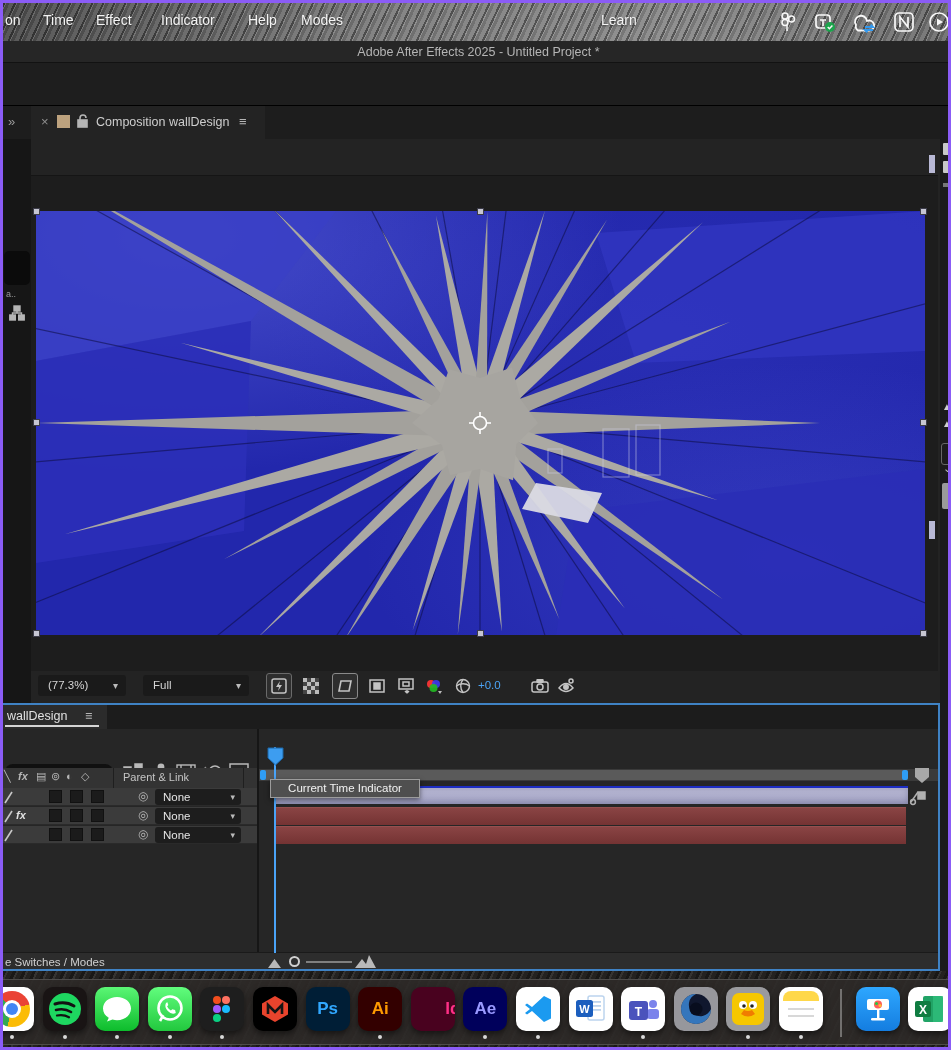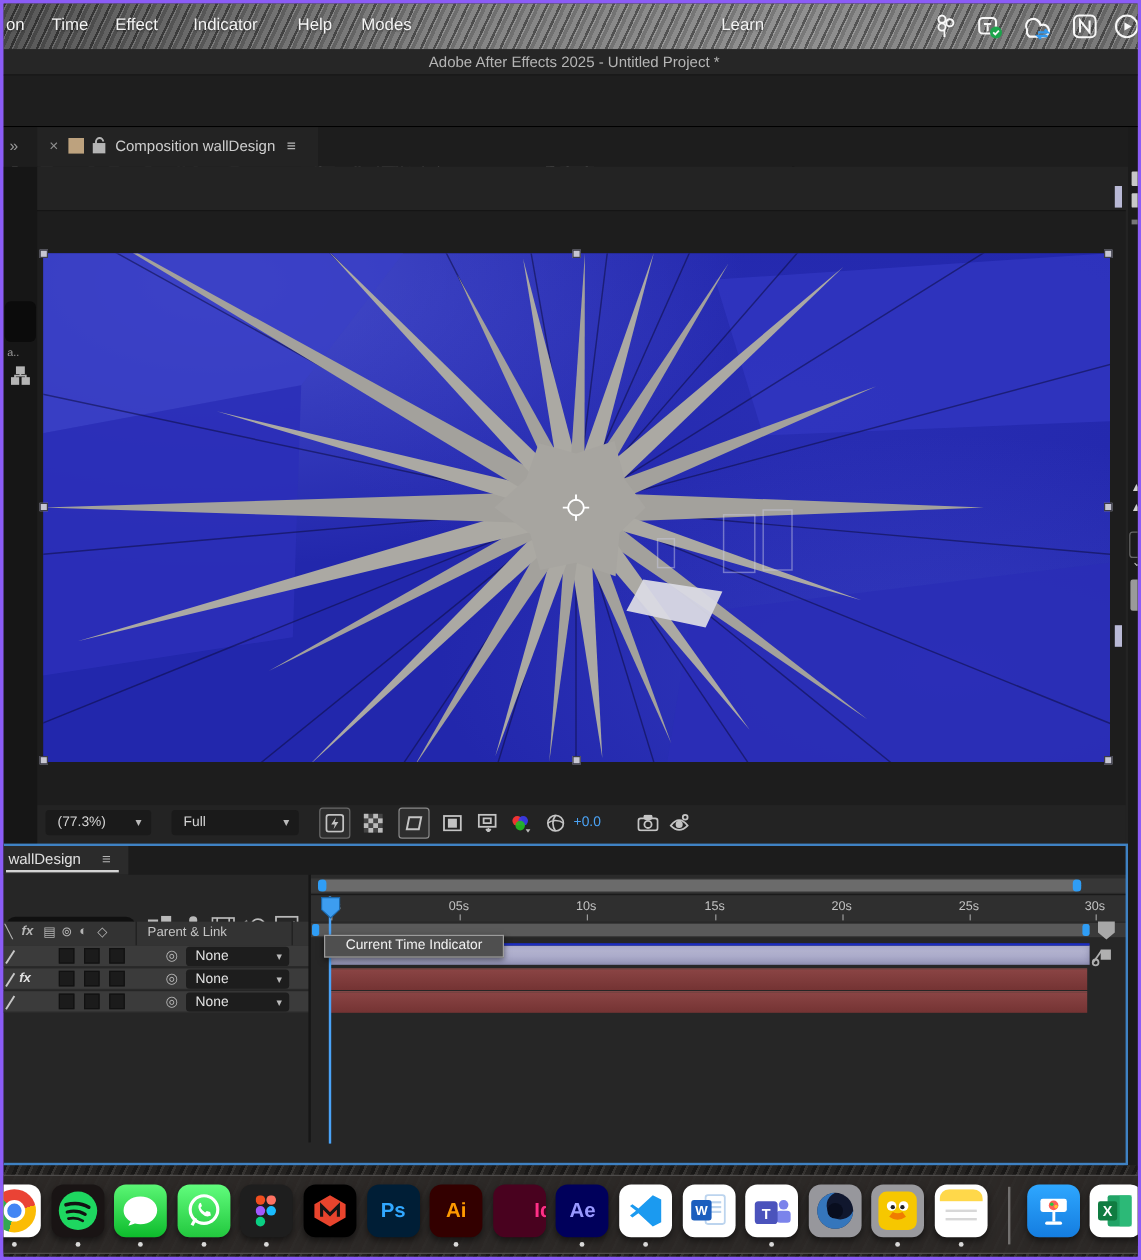--- a/index.html
+++ b/index.html
@@ -430,42 +430,20 @@
           </svg>
       </span>
       <span class="tli" style="left:224px">
         <svg width="20" height="18" viewBox="0 0 20 18" fill="none" stroke="currentColor" stroke-width="1.5">
             <rect x="1" y="1" width="18" height="16"></rect>
             <path d="M4 13 q4-9 8-4 t4-4"></path>
           </svg>
       </span>
     </div>
 
-    <div class="rulerzone">
-      <div style="position:absolute;left:0;top:3px;width:680px;height:12px;background:#373737"></div>
-      <div style="position:absolute;left:6px;top:4px;width:636px;height:10px;background:#6b6b6b;border-radius:5px"></div>
-      <div style="position:absolute;left:6px;top:4px;width:7px;height:10px;background:#2f9df5;border-radius:3px"></div>
-      <div style="position:absolute;left:635px;top:4px;width:7px;height:10px;background:#2f9df5;border-radius:3px"></div>
-      <div style="position:absolute;left:0;top:16px;width:680px;height:23px;background:#2f2f2f;border-top:1px solid #1a1a1a">
-          <span class="tick-label" style="left: 8px;">00s</span>
-          <i class="tick-mark" style="left: 17px;"></i>
-          <span class="tick-label" style="left: 115px;">05s</span>
-          <i class="tick-mark" style="left: 124px;"></i>
-          <span class="tick-label" style="left: 221px;">10s</span>
-          <i class="tick-mark" style="left: 230px;"></i>
-          <span class="tick-label" style="left: 328px;">15s</span>
-          <i class="tick-mark" style="left: 337px;"></i>
-          <span class="tick-label" style="left: 434px;">20s</span>
-          <i class="tick-mark" style="left: 443px;"></i>
-          <span class="tick-label" style="left: 540px;">25s</span>
-          <i class="tick-mark" style="left: 549px;"></i>
-          <span class="tick-label" style="left: 645px;">30s</span>
-          <i class="tick-mark" style="left: 654px;"></i>
-        </div>
-    </div>
 
     <div class="hdr">
       <span class="hico" style="left:1px">╲</span>
       <span class="hico" style="left:15px;font-style:italic;font-weight:bold">fx</span>
       <span class="hico" style="left:33px">▤</span>
       <span class="hico" style="left:48px">⊚</span>
       <span class="hico" style="left:63px">◐</span>
       <span class="hico" style="left:78px">◇</span>
       <span style="position:absolute;left:110px;top:0;width:1px;height:20px;background:#1f1f1f"></span>
       <span style="position:absolute;left:120px;top:3px;font-size:11px;color:#c5c5c5">Parent &amp; Link</span>
@@ -529,20 +507,31 @@
 
     <div style="position:absolute;left:254px;top:25px;width:2px;height:223px;background:#161616"></div>
 
     <div class="playline"></div>
     <svg width="17" height="19" viewBox="0 0 17 19" style="position:absolute;left:264px;top:43px;z-index:9">
         <path d="M1 1 h15 v10 L8.5 18 L1 11Z" fill="#3d9df0" stroke="#1b66a8"></path>
       </svg>
 
     <div class="tooltip">Current Time Indicator</div>
 
+    <div class="botbar">
+      <span style="position:absolute;left:2px;top:3px">e Switches / Modes</span>
+      <svg width="13" height="9" viewBox="0 0 13 9" style="position:absolute;left:265px;top:6px">
+          <path d="M0 9 L6.5 0 L13 9Z" fill="#b9b9b9"></path>
+        </svg>
+      <span style="position:absolute;left:286px;top:3px;width:11px;height:11px;border:2px solid #d0d0d0;border-radius:50%"></span>
+      <span style="position:absolute;left:303px;top:8px;width:46px;height:2px;background:#808080"></span>
+      <svg width="21" height="13" viewBox="0 0 21 13" style="position:absolute;left:352px;top:2px">
+          <path d="M0 13 L7 4 L11 9 L14 0 L21 13Z" fill="#b9b9b9"></path>
+        </svg>
+    </div>
 
     <div class="tl-border" style="left:0;top:-1px;width:937px;height:2px"></div>
     <div class="tl-border" style="left:0;top:265px;width:937px;height:2px"></div>
     <div class="tl-border" style="left:935px;top:0;width:2px;height:266px"></div>
   </div>
 
   <div class="rstrip">
     <span style="position:absolute;left:3px;top:37px;width:9px;height:12px;background:#e6e6e6;opacity:.85;border-radius:1px"></span>
     <span style="position:absolute;left:3px;top:55px;width:9px;height:12px;background:#e6e6e6;opacity:.85;border-radius:1px"></span>
     <span style="position:absolute;left:3px;top:77px;width:10px;height:4px;background:#777"></span>

